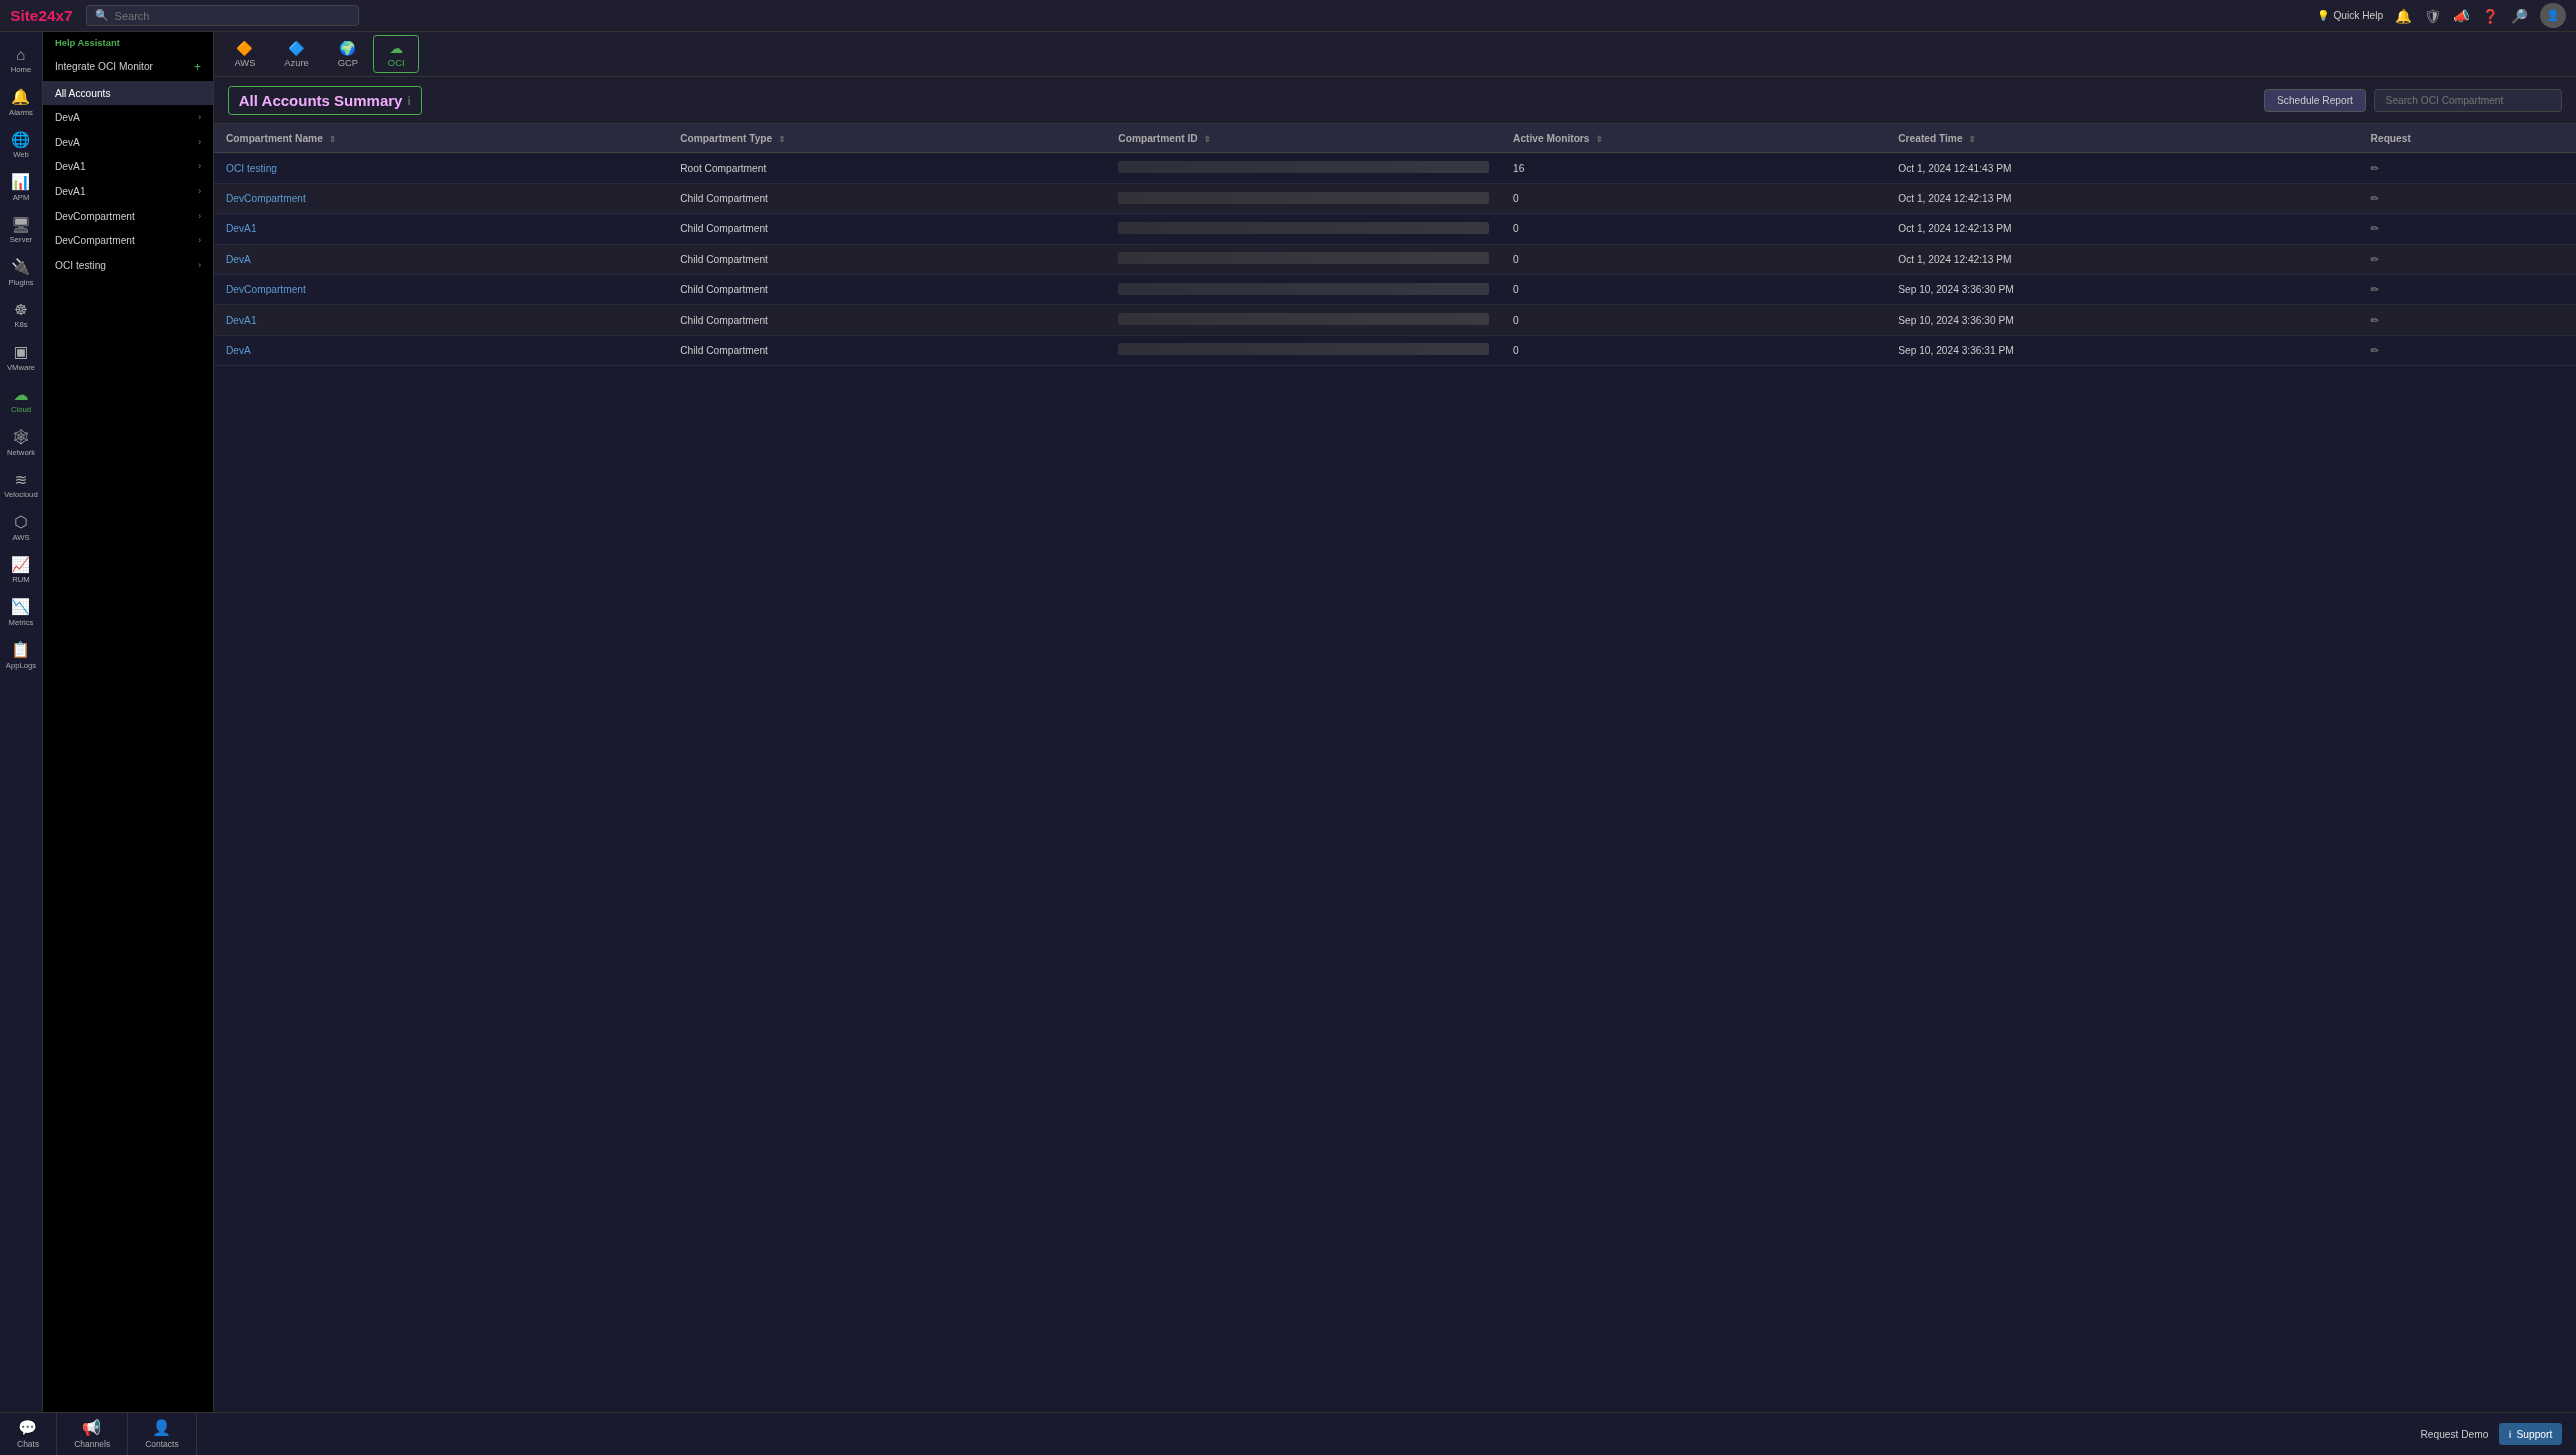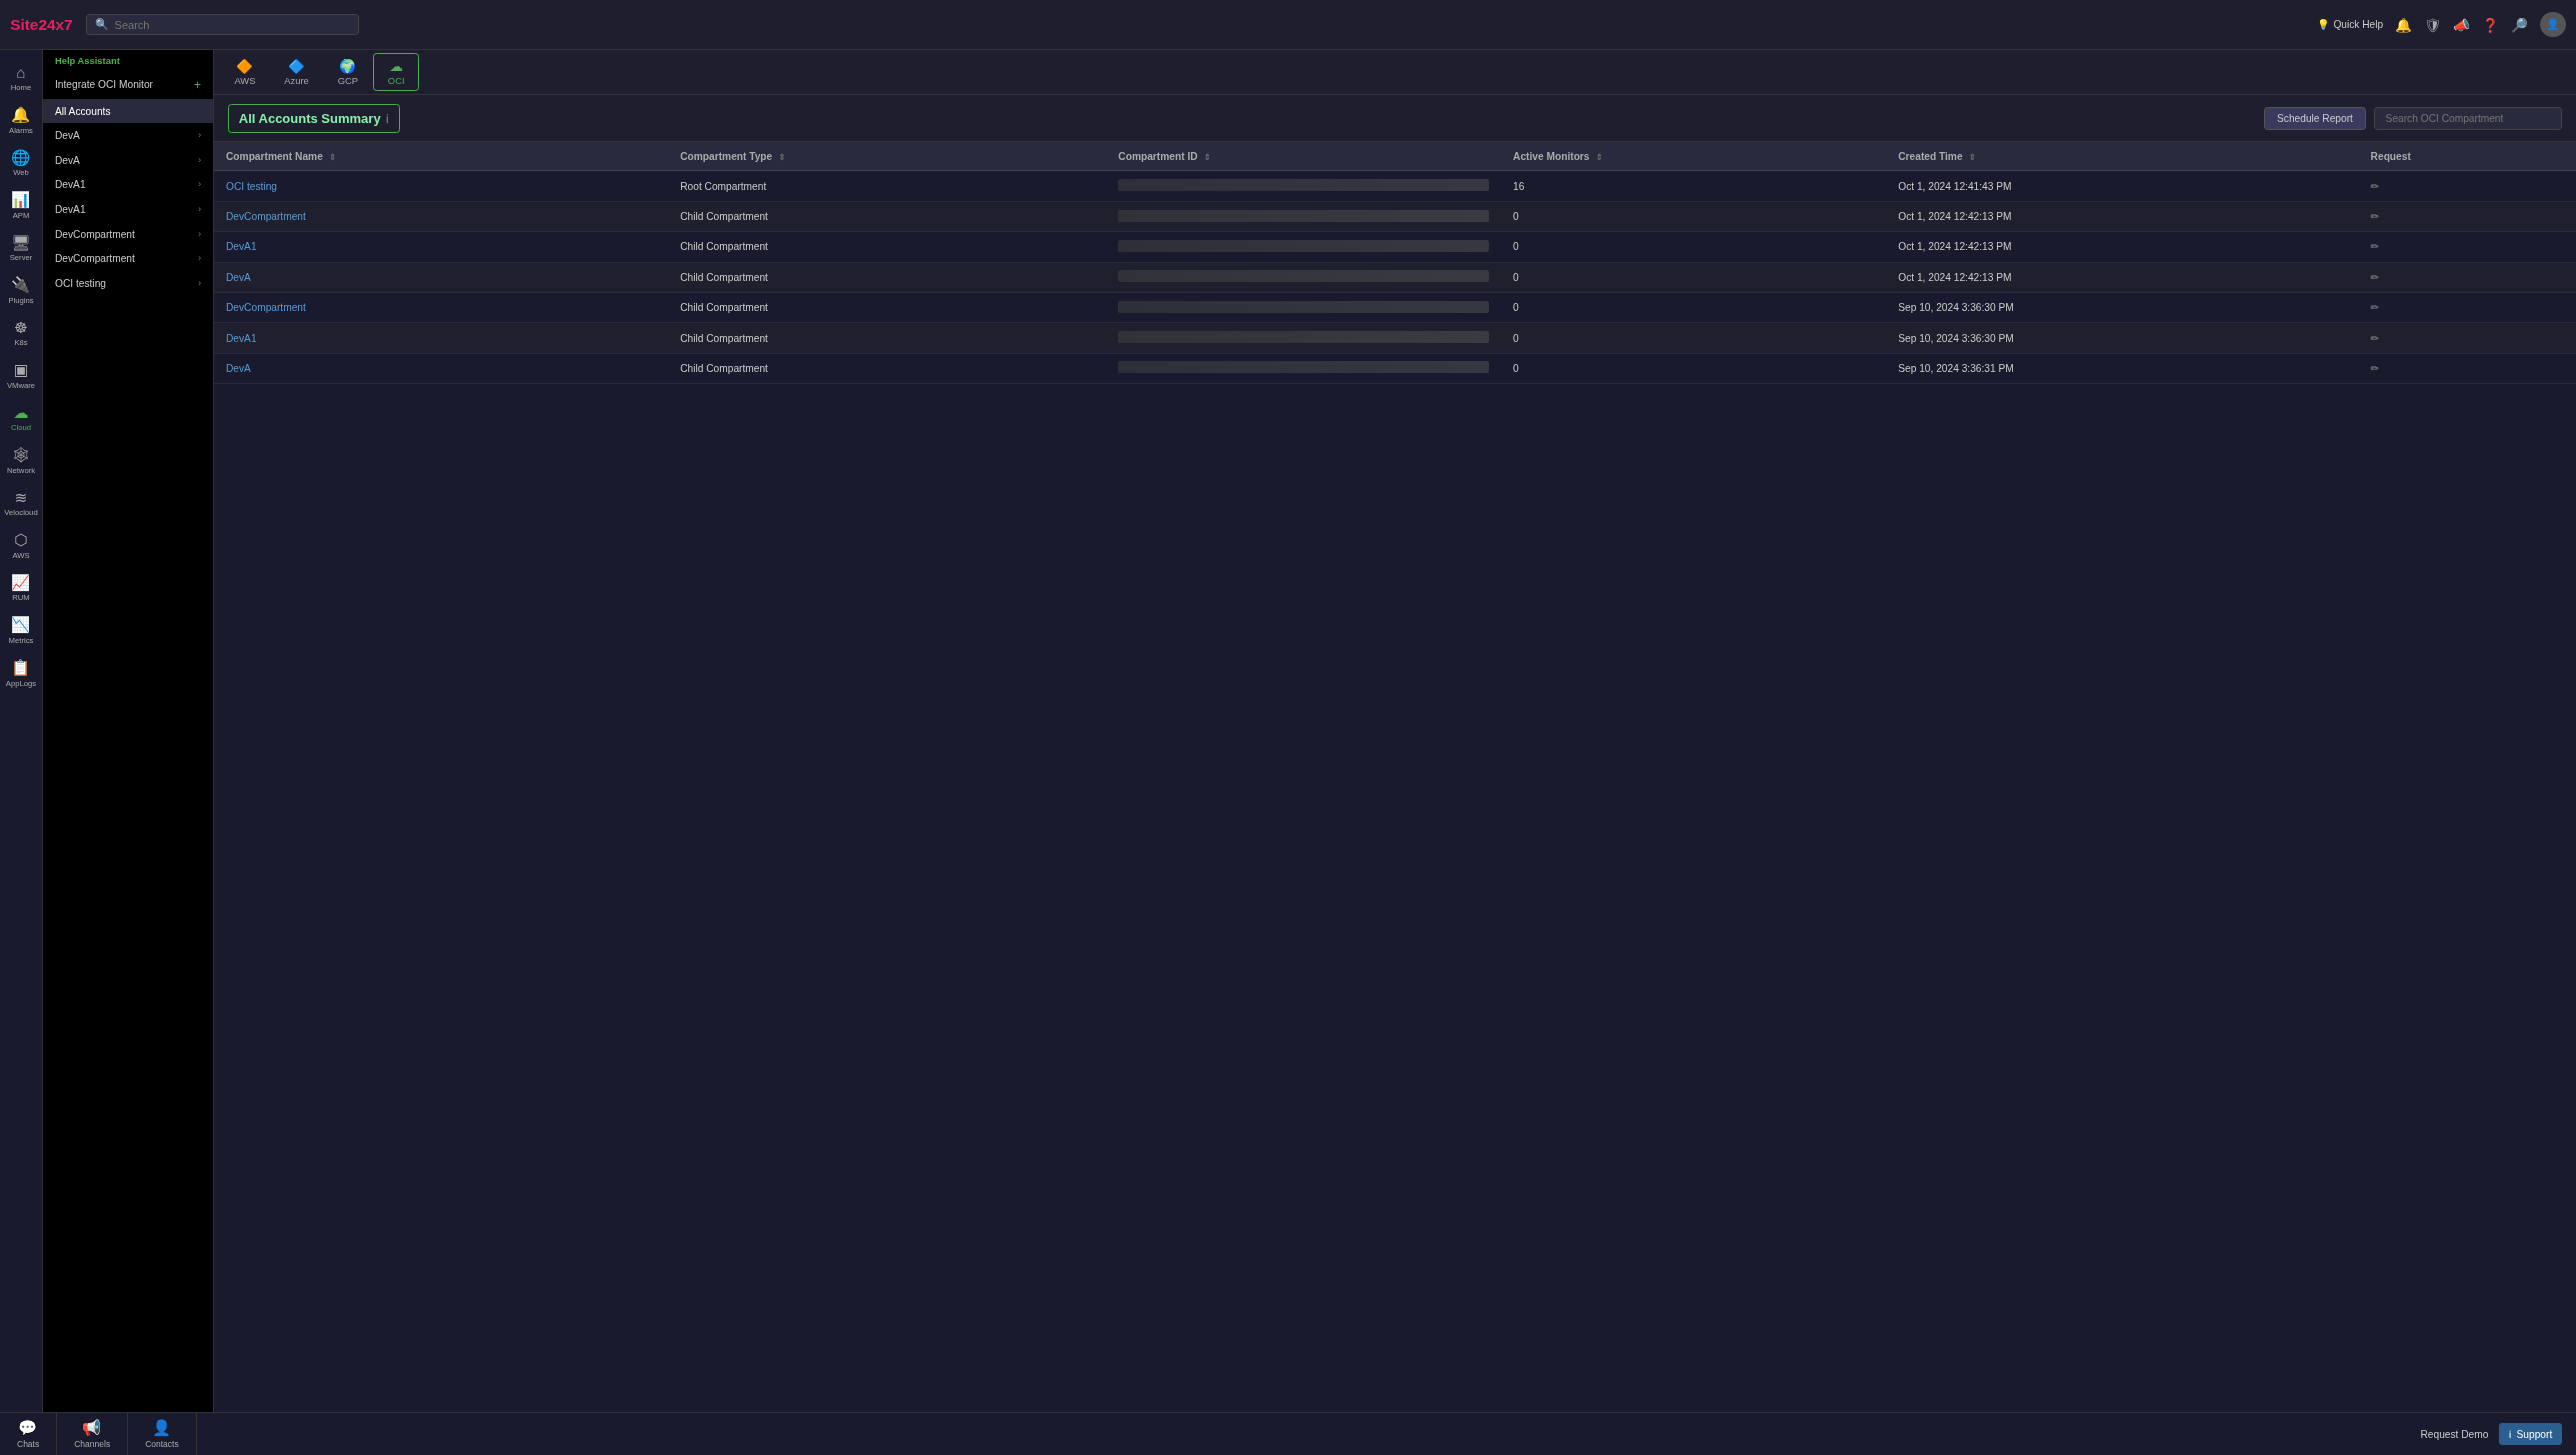--- a/index.html
+++ b/index.html
@@ -1,20 +1,20 @@
 <!DOCTYPE html>
 <html style="font-size:13.6px"><head>
   <meta charset="utf-8">
   <style>
     * { box-sizing: border-box; margin: 0; padding: 0; }
     body { font-family: -apple-system, BlinkMacSystemFont, 'Segoe UI', sans-serif; background: #1a1a2e; color: #ccc; height: 100vh; overflow: hidden; display: flex; flex-direction: column; }
 
     
     .topbar {
-      display: flex; align-items: center; background: #1e1e2f; padding: 0 10.2px; height: 50px; flex-shrink: 0; border-bottom: 0.9px solid #333;
+      display: flex; align-items: center; background: #1e1e2f; padding: 0 10.2px; height: 32px; flex-shrink: 0; border-bottom: 0.9px solid #333;
     }
     .logo { color: #4caf50; font-size: 15.4px; font-weight: bold; margin-right: 13.6px; white-space: nowrap; }
     .logo span { color: #e91e63; }
     .search-bar {
       display: flex; align-items: center; background: #2a2a3e; border: 0.9px solid #444; border-radius: 3.4px; padding: 3.4px 8.5px; width: 273px; margin-right: auto;
     }
     .search-bar input { background: transparent; border: none; outline: none; color: #ccc; font-size: 11px; width: 100%; }
     .search-icon { color: #888; margin-right: 5.1px; font-size: 11px; }
     .topbar-actions { display: flex; align-items: center; gap: 12px; }
     .quick-help { display: flex; align-items: center; gap: 3.4px; color: #ccc; font-size: 10.2px; cursor: pointer; }
@@ -42,21 +42,21 @@
     
     .cloud-tabs { display: flex; align-items: center; gap: 1.7px; background: #1e1e2f; padding: 3.4px 6.8px; border-bottom: 0.9px solid #333; flex-shrink: 0; }
     .cloud-tab { display: flex; flex-direction: column; align-items: center; padding: 3.4px 13.6px; cursor: pointer; color: #aaa; font-size: 9.4px; border-radius: 3.4px; }
     .cloud-tab.active { color: #4caf50; border: 0.9px solid #4caf50; border-radius: 3.4px; }
     .cloud-tab-icon { font-size: 13.6px; margin-bottom: 1.7px; }
 
     
     .content-area { flex: 1; overflow: auto; display: flex; flex-direction: column; }
     .content-header { display: flex; align-items: center; padding: 8.5px 13.6px; border-bottom: 0.9px solid #333; gap: 10.2px; background: #1e1e2f; flex-shrink: 0; }
     .content-title-box { border: 0.9px solid #4caf50; border-radius: 3.4px; padding: 5.1px 10.2px; display: flex; align-items: center; gap: 5.1px; }
-    .content-title { font-size: 13px; font-weight: 600; color: #86efac; }
+    .content-title { font-size: 15px; font-weight: 600; color: #f0abfc; }
     .info-icon { color: #888; font-size: 12px; cursor: pointer; }
     .header-actions { margin-left: auto; display: flex; align-items: center; gap: 8.5px; padding-left: 6px; }
     .schedule-btn { background: #3a3a5e; border: 0.9px solid #555; color: #ccc; padding: 5.1px 12px; font-size: 10.2px; border-radius: 3.4px; cursor: pointer; }
     .search-compartment { background: #2a2a3e; border: 0.9px solid #444; color: #888; padding: 5.1px 10.2px; font-size: 10.2px; border-radius: 3.4px; width: 188px; outline: none; }
 
     
     .table-container { flex: 1; overflow: auto; padding: 0; }
     table { width: 100%; border-collapse: collapse; font-size: 10.2px; }
     thead { background: #2a2a3e; position: sticky; top: 0; z-index: 2; }
     thead th { padding: 8.5px 12px; text-align: left; color: #aaa; font-weight: 600; border-bottom: 0.9px solid #444; white-space: nowrap; }

